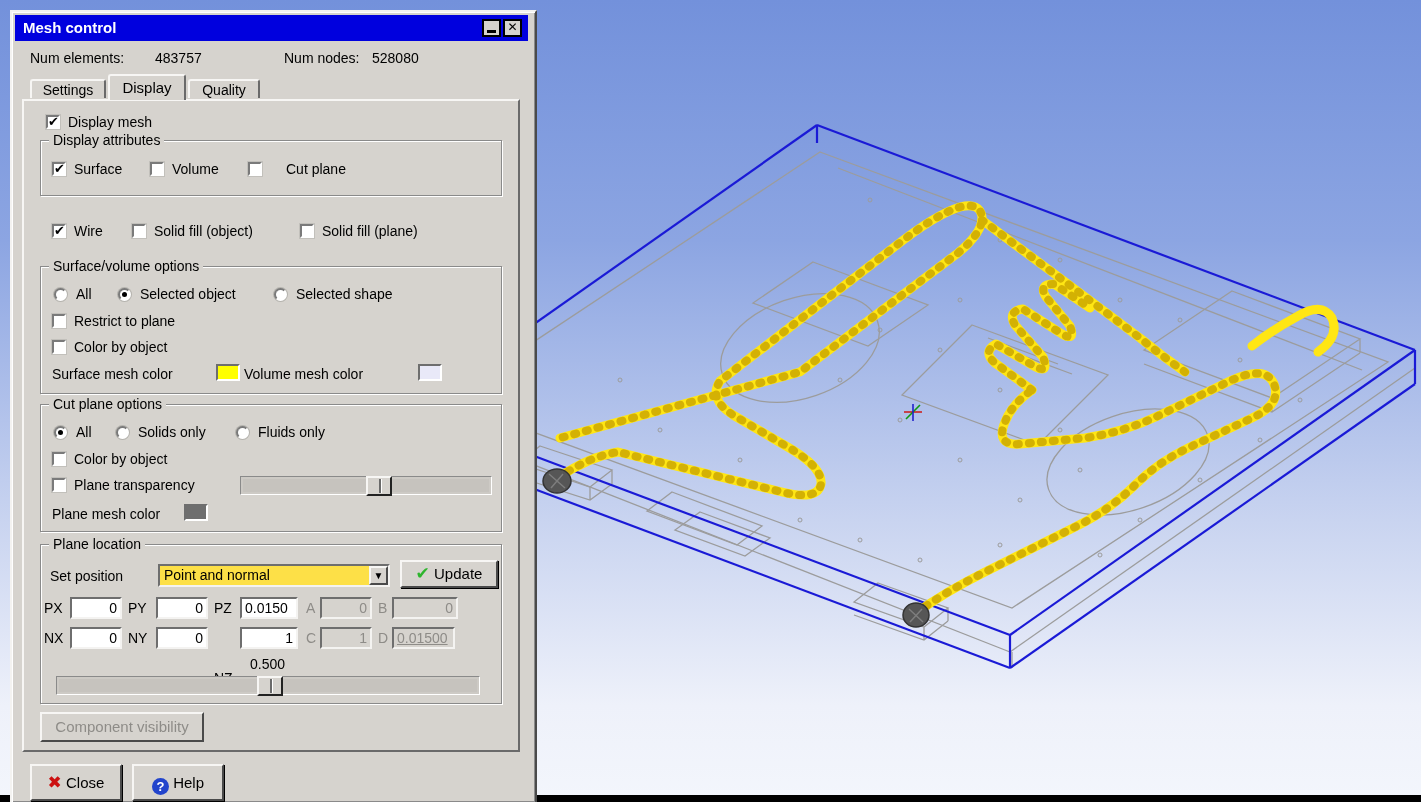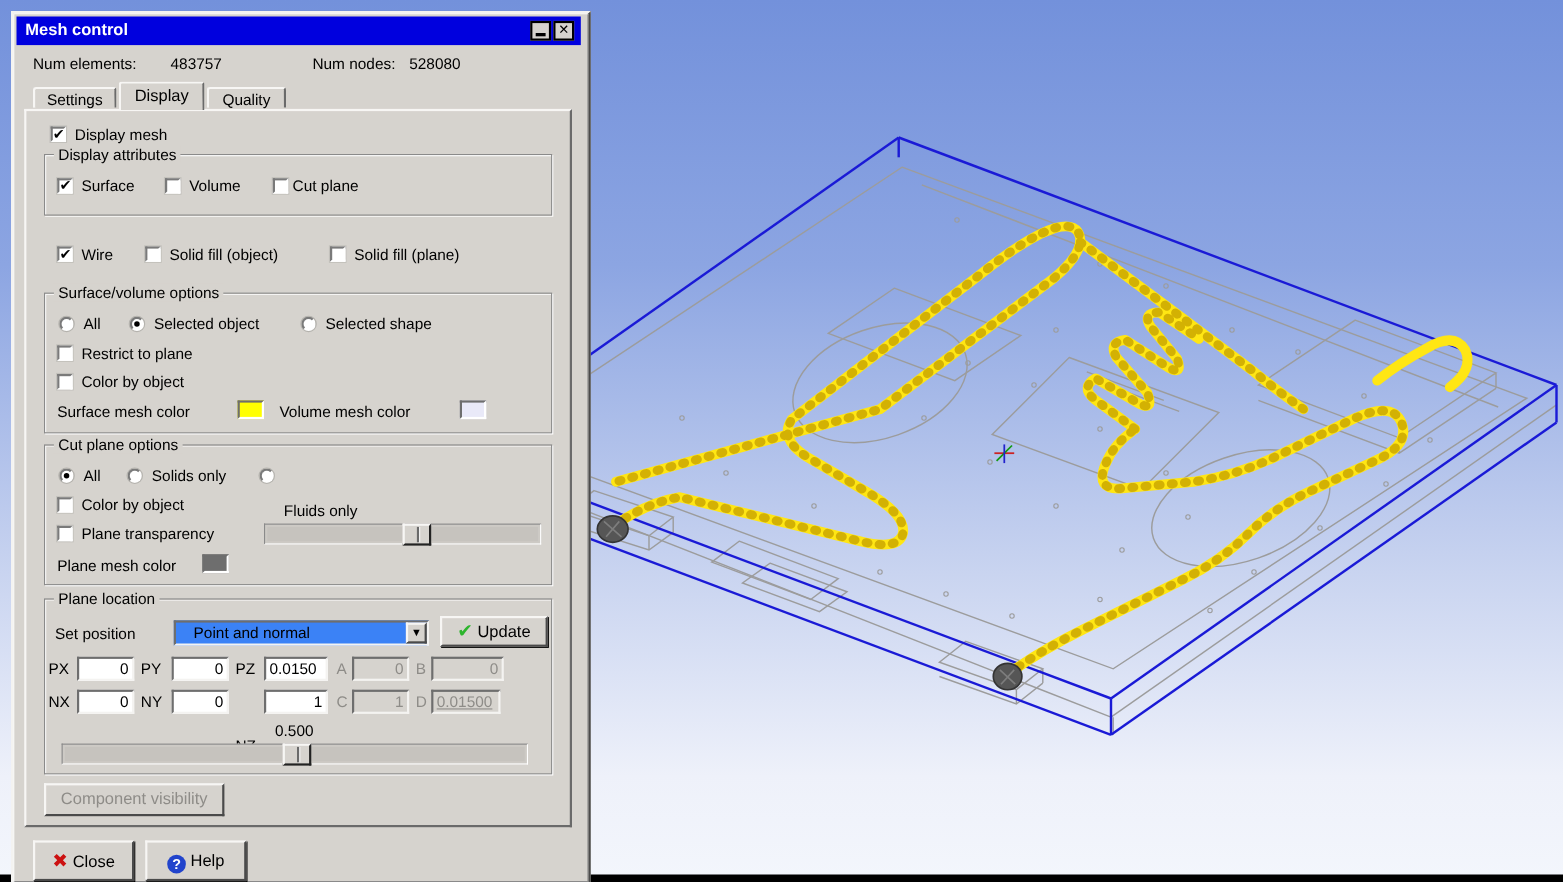--- a/index.html
+++ b/index.html
@@ -74,23 +74,23 @@
     border-top:2px solid #F7F6F4;border-left:2px solid #F7F6F4;border-right:2px solid #4A4A4A;border-bottom:2px solid #4A4A4A;
     box-shadow:1px 1px 0 #000;font-size:15px;color:#000;cursor:default;
   }
   .btn.disabled{color:#8e8c88;box-shadow:none;}
   .slider{position:absolute;height:19px;background:#CDCAC5;box-sizing:border-box;
     border-top:1px solid #8a8a8a;border-left:1px solid #8a8a8a;border-bottom:1px solid #fff;border-right:1px solid #fff;}
   .slider .track{position:absolute;left:2px;top:2px;right:2px;bottom:2px;background:#C6C3BE;}
   .thumb{position:absolute;top:-1px;width:26px;height:20px;background:#D6D3CE;box-sizing:border-box;
     border-top:2px solid #F7F6F4;border-left:2px solid #F7F6F4;border-right:2px solid #222;border-bottom:2px solid #222;}
   .thumb i{position:absolute;left:11px;top:1px;width:2px;height:14px;background:#6a6a6a;box-shadow:1px 0 0 #fff;}
-  .dd-text{position:absolute;height:23px;background:#3b82f6;box-sizing:border-box;
+  .dd-text{position:absolute;height:23px;background:#fde047;box-sizing:border-box;
     border-top:2px solid #6e6e6e;border-left:2px solid #6e6e6e;border-bottom:2px solid #F4F3F1;border-right:2px solid #F4F3F1;
-    font-size:14px;line-height:19px;padding:0 16px;white-space:nowrap;overflow:hidden;}
+    font-size:14px;line-height:19px;padding:0 4px;white-space:nowrap;overflow:hidden;}
   .dd-btn{position:absolute;width:19px;height:19px;background:#D6D3CE;box-sizing:border-box;text-align:center;line-height:15px;
     border-top:2px solid #F7F6F4;border-left:2px solid #F7F6F4;border-right:2px solid #4A4A4A;border-bottom:2px solid #4A4A4A;
     font-size:10px;color:#000;}
   .icon-check{color:#2DB52D;font-weight:bold;font-size:17px;}
   .icon-x{color:#CC1111;font-weight:bold;font-size:17px;}
   .icon-help{display:inline-block;width:17px;height:17px;border-radius:50%;background:#2244CC;color:#fff;
     font-size:13px;font-weight:bold;line-height:17px;text-align:center;vertical-align:-3px;}
 </style>
 </head>
 <body>
@@ -225,21 +225,21 @@
   <div class="grp" style="left:28px;top:128px;width:460px;height:54px;">
     <span class="legend">Display attributes</span>
   </div>
   <div class="cb" style="left:40px;top:150px;">
       <span class="mark">✔</span>
     </div>
   <span class="lbl" style="left:62px;top:149px;">Surface</span>
   <div class="cb" style="left:138px;top:150px;"></div>
   <span class="lbl" style="left:160px;top:149px;">Volume</span>
   <div class="cb" style="left:236px;top:150px;"></div>
-  <span class="lbl" style="left:254px;top:149px;">Cut plane</span>
+  <span class="lbl" style="left:274px;top:149px;">Cut plane</span>
 
   <div class="cb" style="left:40px;top:212px;">
       <span class="mark">✔</span>
     </div>
   <span class="lbl" style="left:62px;top:211px;">Wire</span>
   <div class="cb" style="left:120px;top:212px;"></div>
   <span class="lbl" style="left:142px;top:211px;">Solid fill (object)</span>
   <div class="cb" style="left:288px;top:212px;"></div>
   <span class="lbl" style="left:310px;top:211px;">Solid fill (plane)</span>
 
@@ -253,34 +253,34 @@
     </div>
   <span class="lbl" style="left:128px;top:274px;">Selected object</span>
   <div class="radio" style="left:262px;top:276px;"></div>
   <span class="lbl" style="left:284px;top:274px;">Selected shape</span>
   <div class="cb" style="left:40px;top:302px;"></div>
   <span class="lbl" style="left:62px;top:301px;">Restrict to plane</span>
   <div class="cb" style="left:40px;top:328px;"></div>
   <span class="lbl" style="left:62px;top:327px;">Color by object</span>
   <span class="lbl" style="left:40px;top:354px;">Surface mesh color</span>
   <div class="swatch" style="left:204px;top:352px;background:#FFFF00;"></div>
-  <span class="lbl" style="left:242px;top:354px;">Volume mesh color</span>
+  <span class="lbl" style="left:232px;top:354px;">Volume mesh color</span>
   <div class="swatch" style="left:406px;top:352px;background:#E9E9F8;"></div>
 
   <div class="grp" style="left:28px;top:392px;width:460px;height:126px;">
     <span class="legend">Cut plane options</span>
   </div>
   <div class="radio" style="left:42px;top:414px;">
       <span class="dot"></span>
     </div>
   <span class="lbl" style="left:64px;top:412px;">All</span>
   <div class="radio" style="left:104px;top:414px;"></div>
   <span class="lbl" style="left:126px;top:412px;">Solids only</span>
   <div class="radio" style="left:224px;top:414px;"></div>
-  <span class="lbl" style="left:246px;top:412px;margin-top:32px;">Fluids only</span>
+  <span class="lbl" style="left:246px;top:412px;">Fluids only</span>
   <div class="cb" style="left:40px;top:440px;"></div>
   <span class="lbl" style="left:62px;top:439px;">Color by object</span>
   <div class="cb" style="left:40px;top:466px;"></div>
   <span class="lbl" style="left:62px;top:465px;">Plane transparency</span>
   <div class="slider" style="left:228px;top:464px;width:252px;">
     <div class="track"></div>
     <div class="thumb" style="left:125px;">
         <i></i>
       </div>
   </div>

